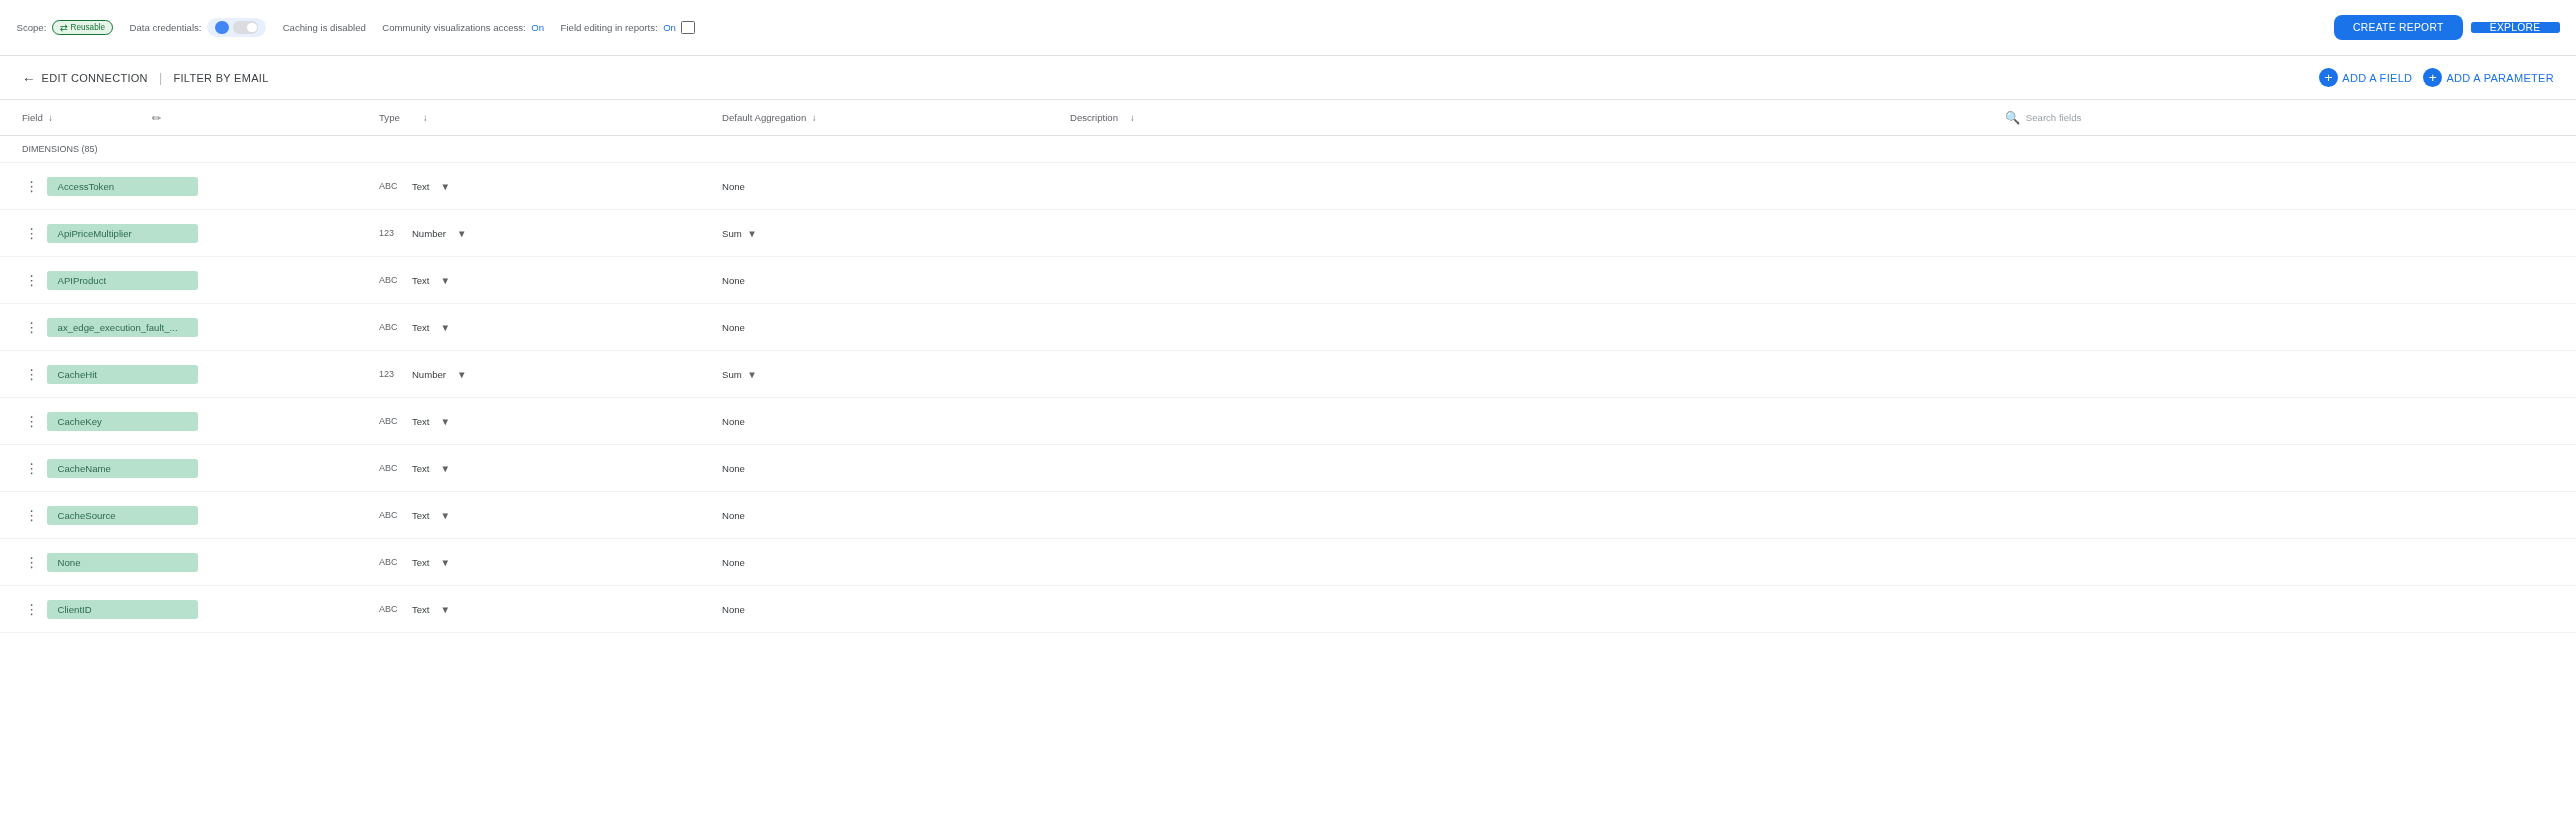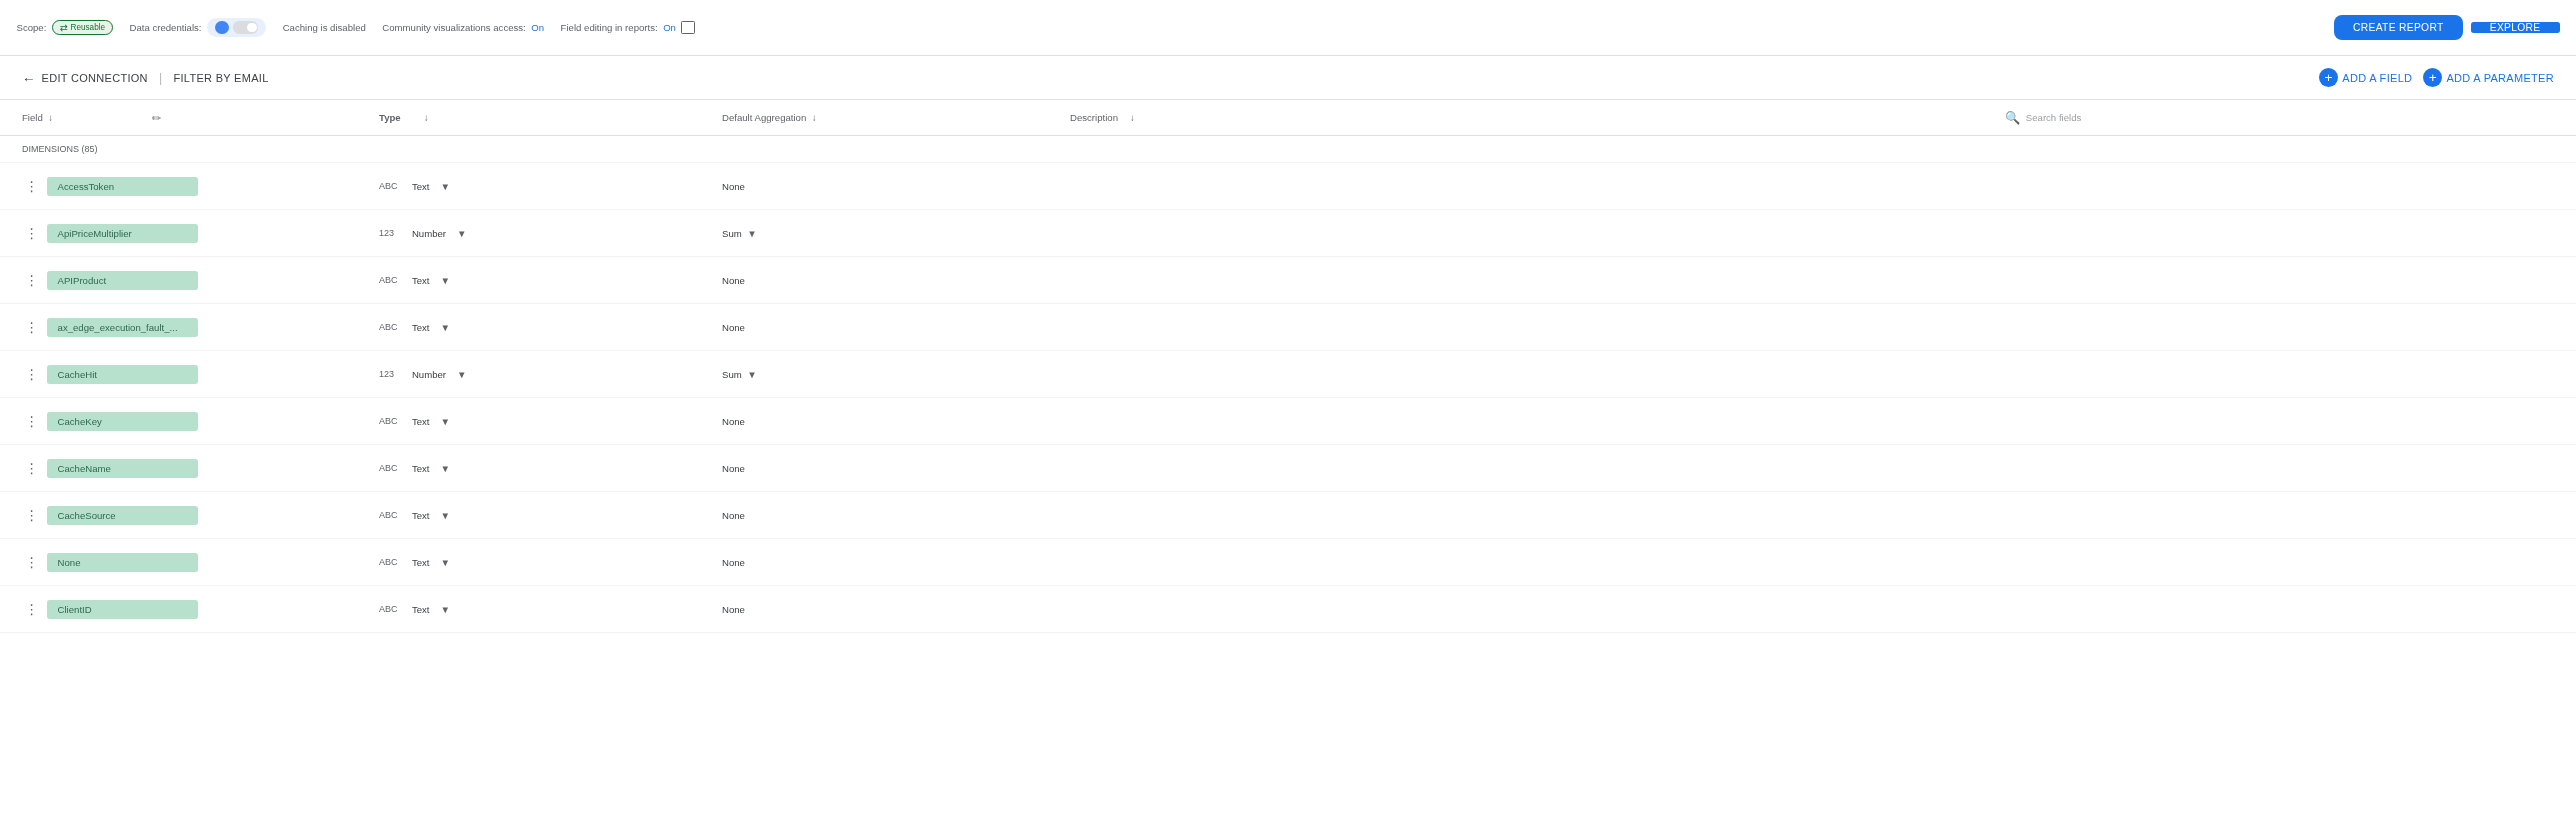--- a/index.html
+++ b/index.html
@@ -222,21 +222,21 @@
       color: #5f6368;
       font-weight: 500;
     }
     .col-type {
       width: 343px;
       display: flex;
       align-items: center;
       gap: 23px;
       font-size: 9.6px;
       color: #5f6368;
-      font-weight: 700;
+      font-weight: 400;
     }
     .col-aggregation {
       width: 348px;
       display: flex;
       align-items: center;
       gap: 5.5px;
       font-size: 9.6px;
       color: #5f6368;
       font-weight: 500;
     }

